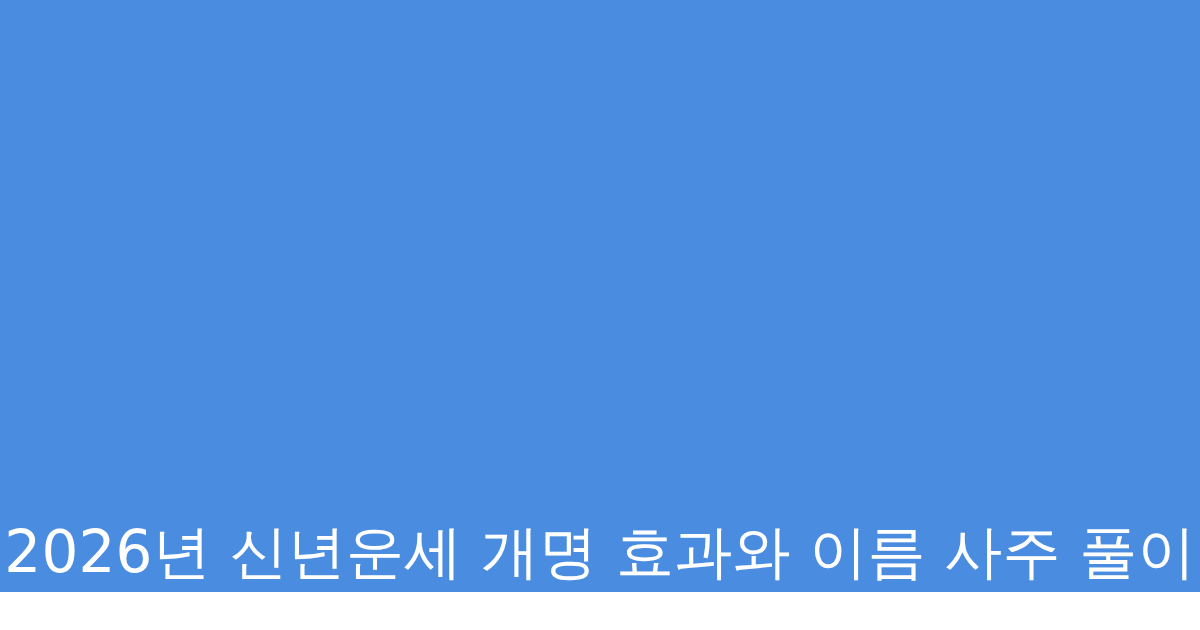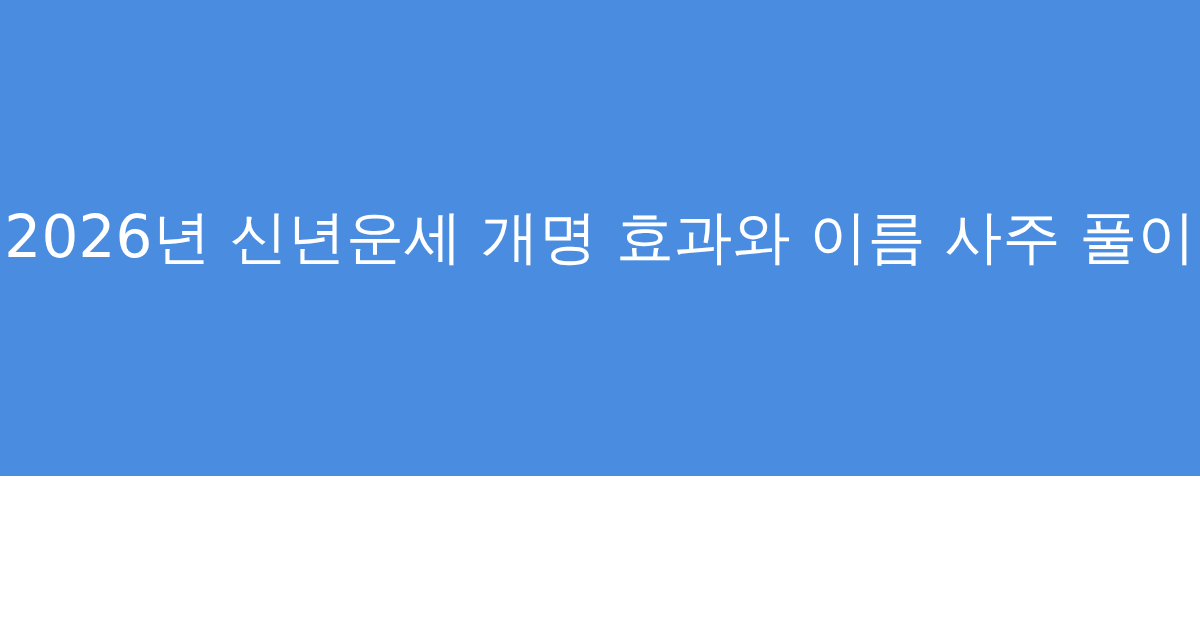--- a/index.html
+++ b/index.html
@@ -12,24 +12,24 @@
     width: 1200px;
     height: 630px;
     overflow: hidden;
     font-family: "DejaVu Sans", "Liberation Sans", sans-serif;
   }
 
   
   .og-card {
     position: relative;
     width: 1200px;
-    height: 476px;
+    height: 592px;
     box-sizing: border-box;
     display: flex;
-    align-items: center;
+    align-items: flex-end;
     justify-content: center;
     background-color: #4a8ce0; 
   }
 
   .og-title-wrap {
     width: 100%;
     padding: 0 56px;
     box-sizing: border-box;
     display: flex;
     align-items: center;

